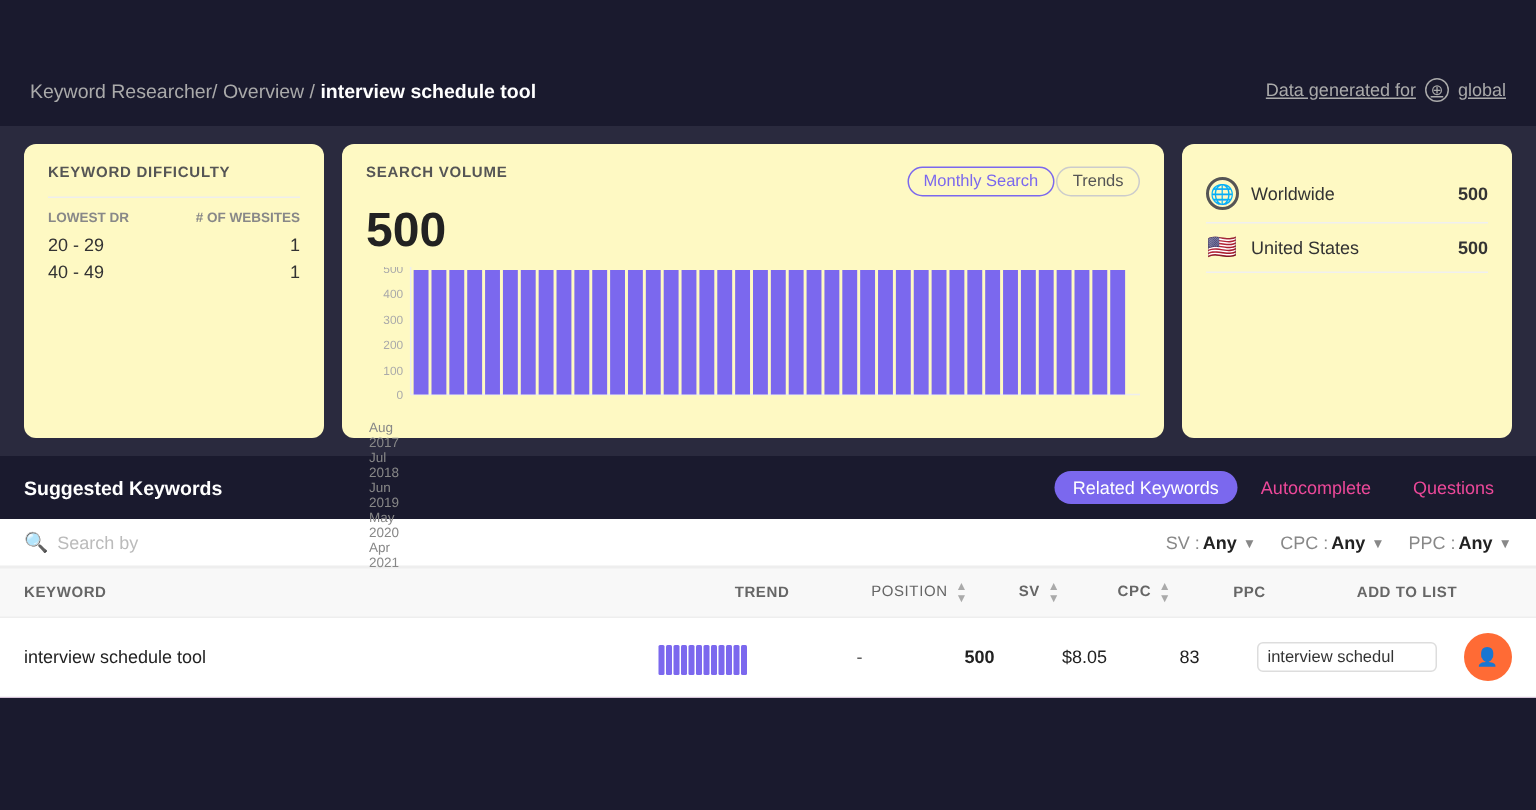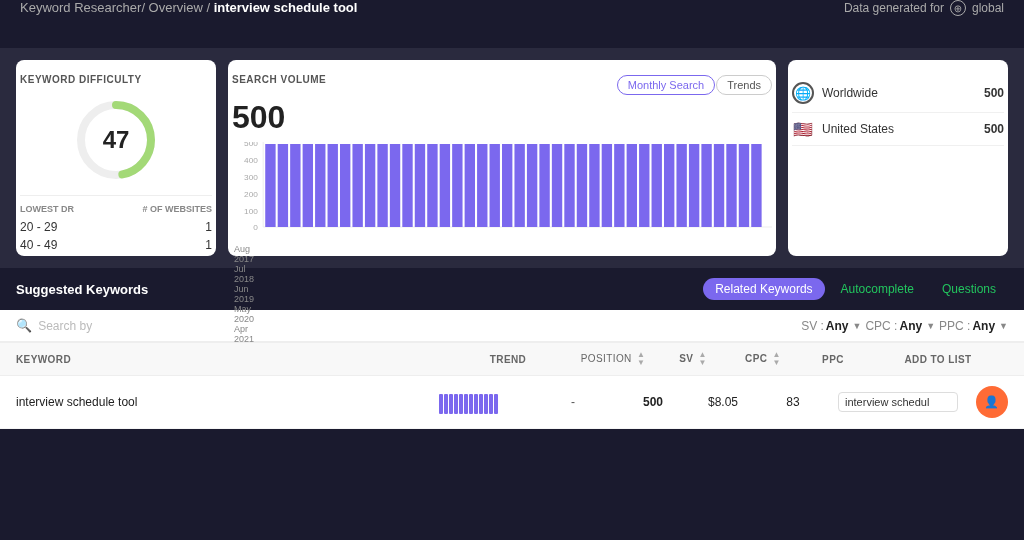--- a/index.html
+++ b/index.html
@@ -13,37 +13,39 @@
       font-size: 13px;
     }
 
     
     .top-bar {
       background: #1a1a2e;
       color: #ccc;
       padding: 0 20px;
       height: 48px;
       display: flex;
-      align-items: flex-start;
-      justify-content: space-between;
+      align-items: center;
+      justify-content: space-between;
+      margin-top: 36px;
     }
     .breadcrumb {
       font-size: 13px;
       color: #aaa;
     }
     .breadcrumb strong {
       color: #fff;
       font-weight: 700;
     }
     .data-source {
       display: flex;
       align-items: center;
       gap: 6px;
       font-size: 12px;
       color: #aaa;
+      text-decoration: underline;
     }
     .globe-icon {
       width: 16px; height: 16px;
       border: 1.5px solid #aaa;
       border-radius: 50%;
       display: inline-flex;
       align-items: center;
       justify-content: center;
       font-size: 10px;
     }
@@ -51,23 +53,23 @@
     
     .cards-row {
       display: flex;
       gap: 0;
       padding: 12px 16px;
       background: #2a2a3e;
       height: 220px;
     }
 
     .card {
-      background: #ffffff;
+      background: #fef9c3;
       border-radius: 8px;
-      padding: 14px 4px;
+      padding: 14px 16px;
     }
 
     
     .kd-card {
       width: 200px;
       margin-right: 12px;
       flex-shrink: 0;
     }
     .card-title {
       font-size: 10px;
@@ -255,21 +257,21 @@
       display: flex;
       gap: 4px;
     }
     .sk-tab {
       padding: 4px 12px;
       border-radius: 16px;
       font-size: 12px;
       cursor: pointer;
       border: none;
       background: transparent;
-      color: #22c55e;
+      color: #ec4899;
     }
     .sk-tab.active {
       background: #7b68ee;
       color: #fff;
     }
 
     
     .filter-bar {
       background: #fff;
       padding: 8px 16px;
@@ -284,21 +286,21 @@
       gap: 6px;
       color: #999;
       font-size: 12px;
     }
     .search-icon {
       font-size: 13px;
       color: #aaa;
     }
     .filter-dropdowns {
       display: flex;
-      gap: 4px;
+      gap: 16px;
       align-items: center;
     }
     .filter-dd {
       display: flex;
       align-items: center;
       gap: 2px;
       font-size: 12px;
       color: #333;
       cursor: pointer;
     }
@@ -421,31 +423,20 @@
     <span>Data generated for</span>
     <div class="globe-icon">⊕</div>
     <span>global</span>
   </div>
 </div>
 
 <div class="cards-row">
 
   <div class="card kd-card">
     <div class="card-title">KEYWORD DIFFICULTY</div>
-    <div class="gauge-container">
-      <div class="gauge">
-        <svg viewBox="0 0 90 90" width="90" height="90">
-
-          <circle cx="45" cy="45" r="35" fill="none" stroke="#eee" stroke-width="8"></circle>
-
-          <circle cx="45" cy="45" r="35" fill="none" stroke="#a3d977" stroke-width="8" stroke-dasharray="103.4 116.5" stroke-linecap="round"></circle>
-        </svg>
-        <div class="gauge-value">47</div>
-      </div>
-    </div>
     <div class="kd-table">
       <div class="kd-table-header">
         <span>LOWEST DR</span>
         <span># OF WEBSITES</span>
       </div>
       <div class="kd-table-row">
         <span>20 - 29</span>
         <span>1</span>
       </div>
       <div class="kd-table-row">

